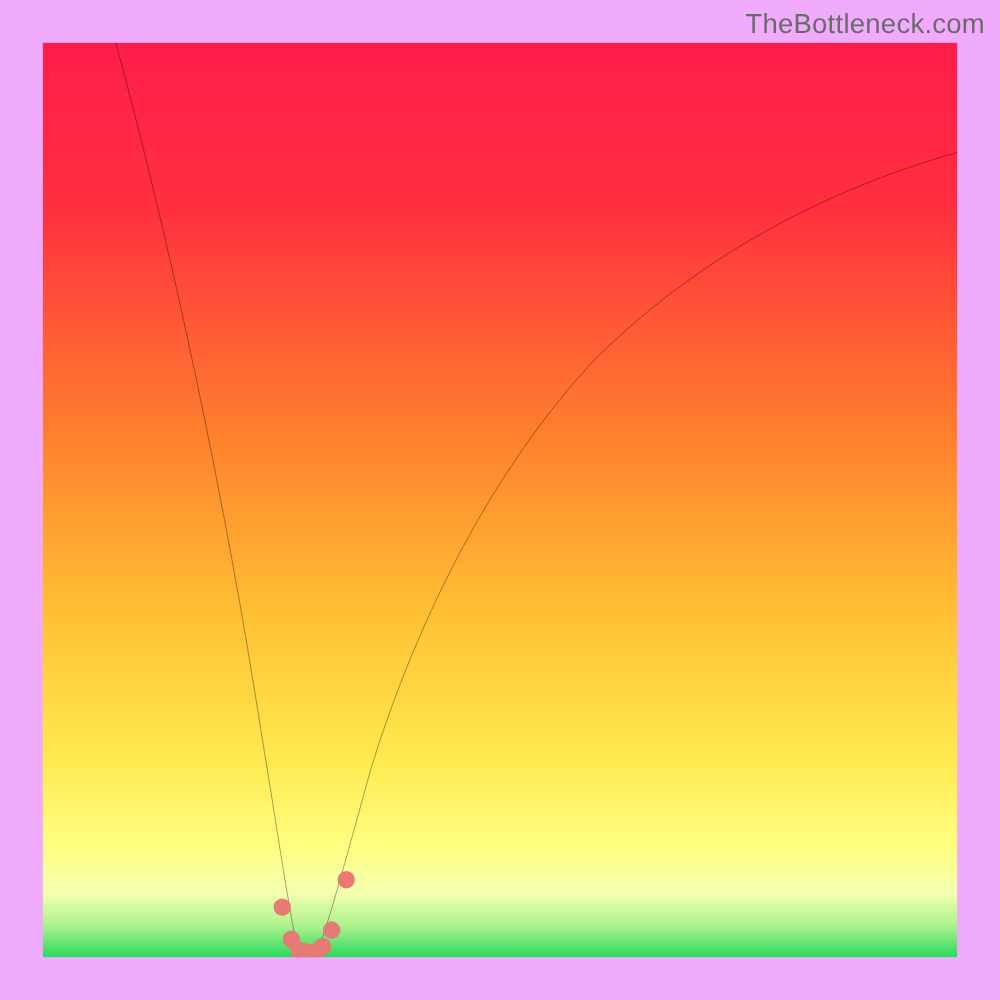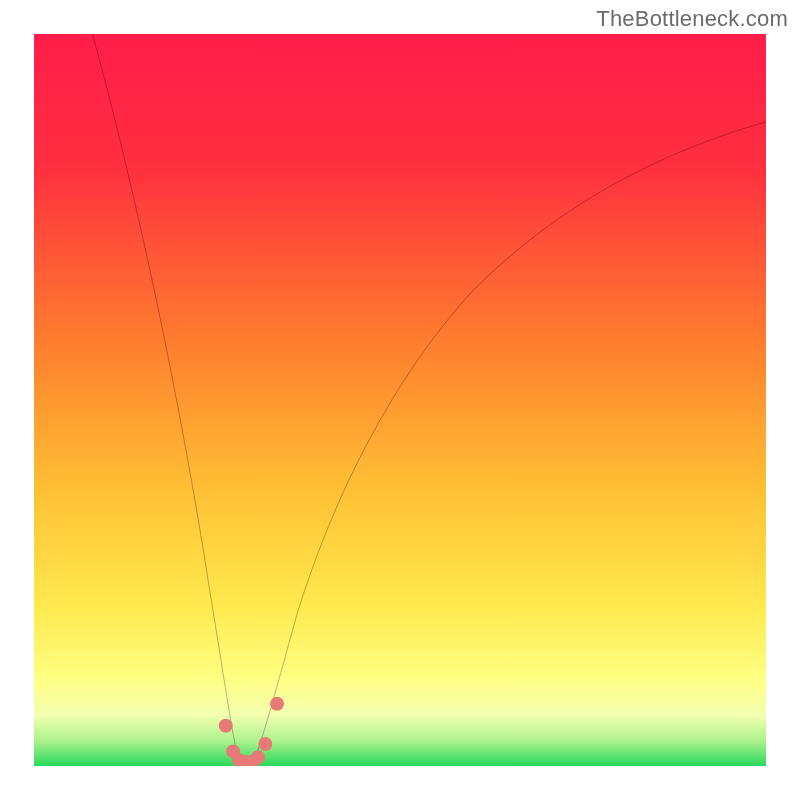--- a/index.html
+++ b/index.html
@@ -8,21 +8,21 @@
     width: 800px;
     height: 800px;
     background: #000;
     overflow: hidden;
     font-family: Arial, Helvetica, sans-serif;
   }
   .frame {
     position: absolute;
     width: 800px;
     height: 800px;
-    background: #ffffff;
+    background: #f0abfc;
   }
   .plot {
     position: absolute;
     left: 34px;
     top: 34px;
     width: 732px;
     height: 732px;
     overflow: hidden;
   }
   .gradient-bg {

